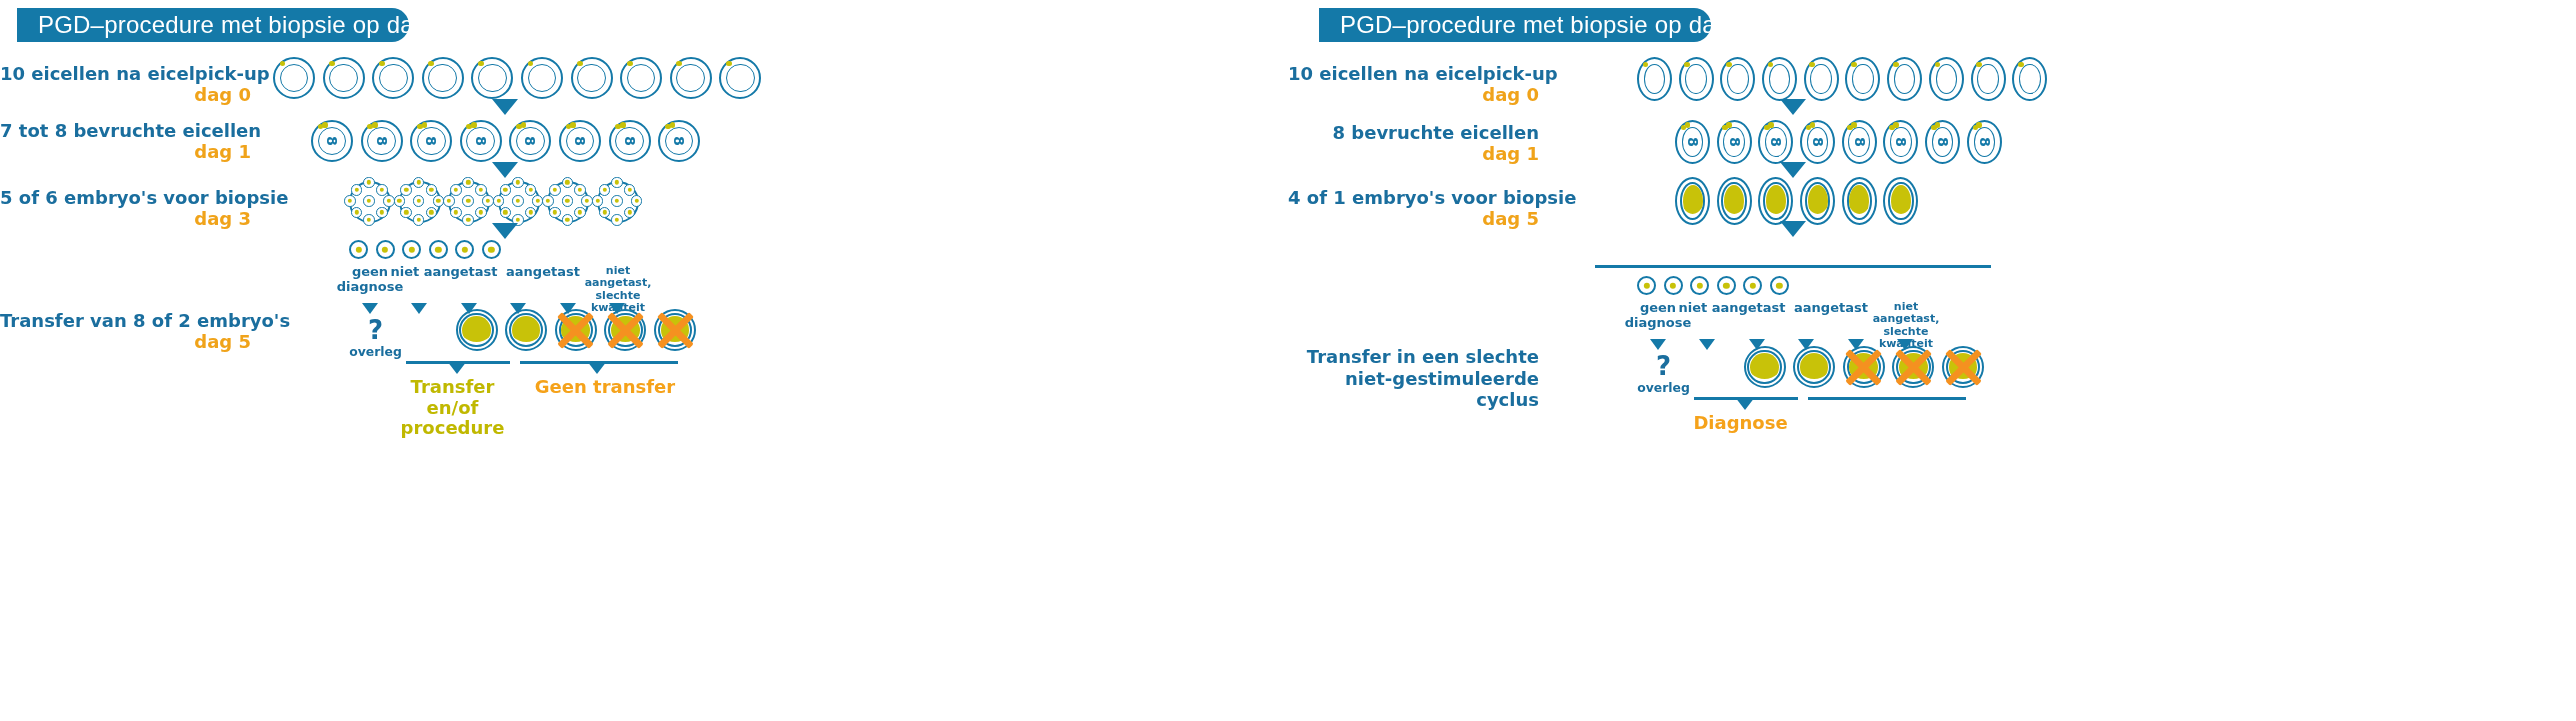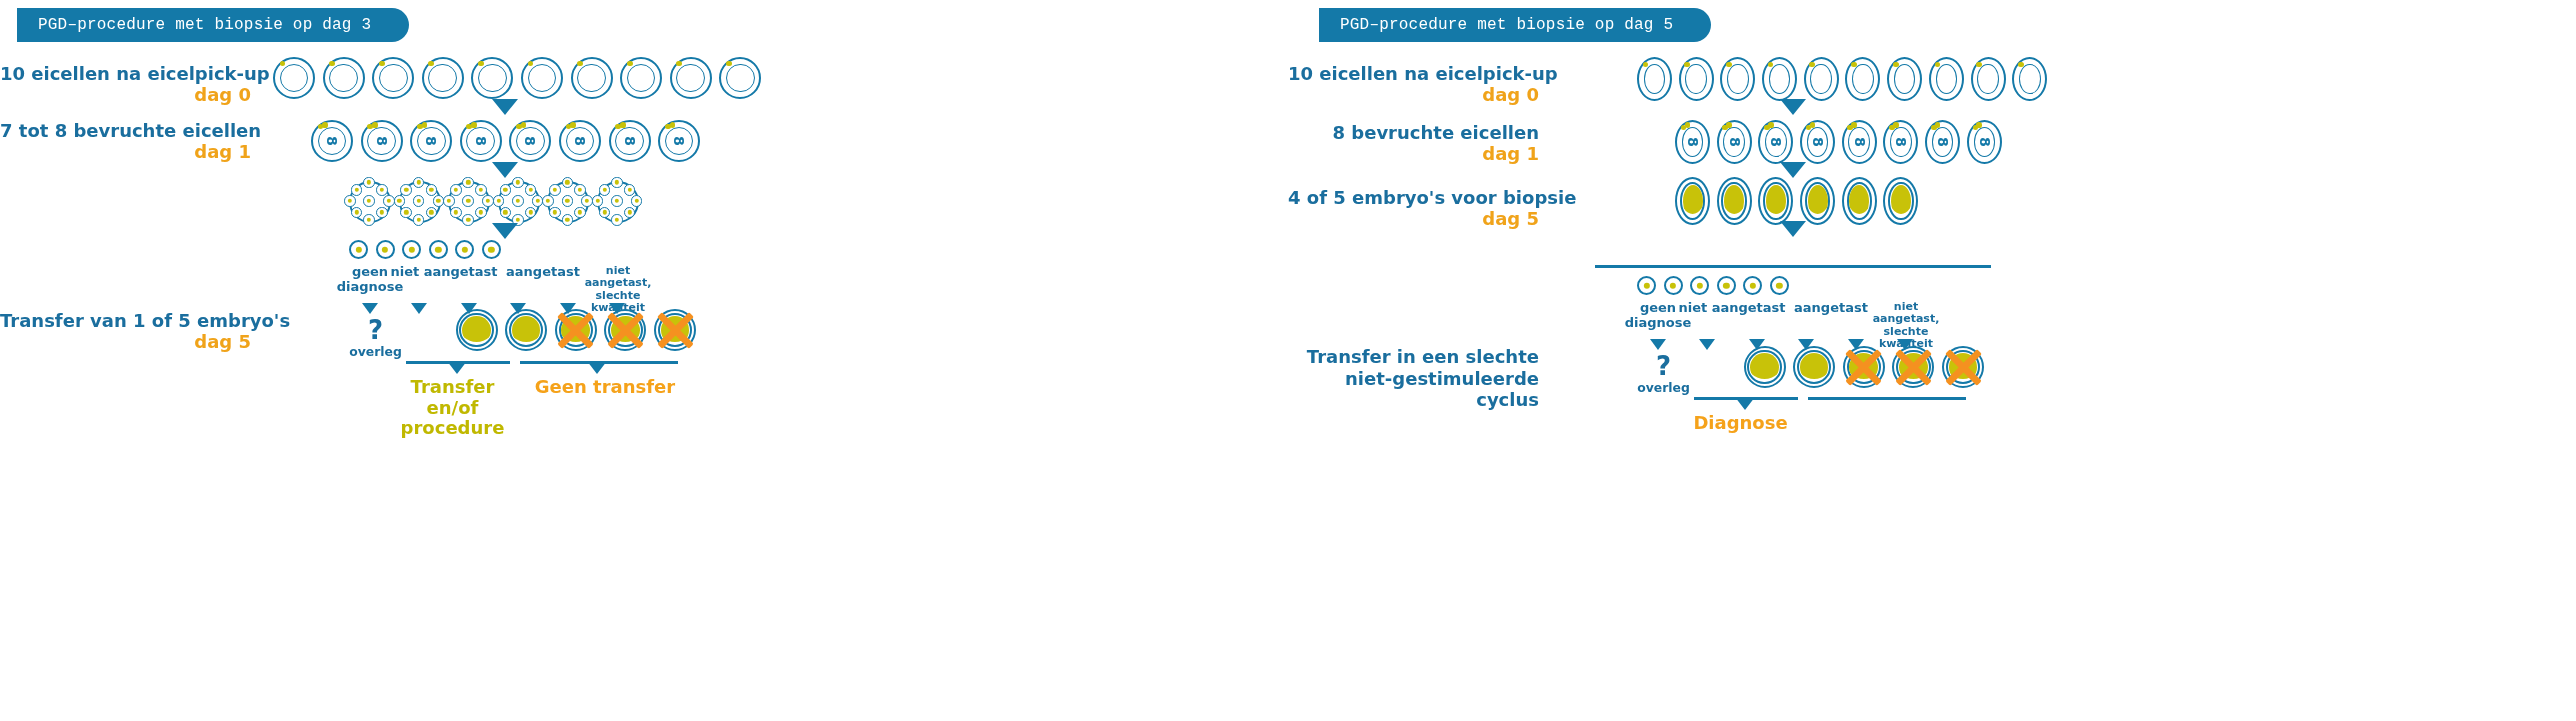--- a/index.html
+++ b/index.html
@@ -14,22 +14,22 @@
   #panel-right { left:1288px; width:1288px; }
 
   .title-bar{
     position:absolute; top:7.6px; height:34px;
     background:#1479a8; border-radius:0 17px 17px 0;
     display:flex; align-items:center; padding-left:21px;
   }
   #panel-left  .title-bar{ left:17px; width:392px; }
   #panel-right .title-bar{ left:31px; width:392px; }
   .title-text{
-    color:#ffffff; font-size:16px; font-weight:400; letter-spacing:0.2px;
-    white-space:nowrap; font-family:Liberation Mono, monospace;
+    color:#ffffff; font-size:24px; font-weight:400; letter-spacing:0.2px;
+    white-space:nowrap; font-family:Liberation Sans, sans-serif;
   }
 
   
   .stage-label{
     position:absolute; text-align:right; line-height:1.18;
     color:#1a6e9e; font-weight:bold; font-size:18px;
     font-family:"DejaVu Sans", sans-serif; white-space:nowrap;
   }
   .stage-label .day{ display:block; color:#f0a31a; font-size:18px; font-weight:bold; }
   .stage-label.two-line{ line-height:1.2; }
@@ -115,22 +115,26 @@
   </div>
 
   <div class="stage-label" style="left:0;width:251px;top:63px;">
     <span>10 eicellen na eicelpick-up</span>
     <span class="day">dag 0</span>
   </div>
   <div class="stage-label" style="left:0;width:251px;top:120px;">
     <span>7 tot 8 bevruchte eicellen</span>
     <span class="day">dag 1</span>
   </div>
+  <div class="stage-label" style="left:0;width:251px;top:187px;">
+    <span>5 of 6 embryo's voor biopsie</span>
+    <span class="day">dag 3</span>
+  </div>
   <div class="stage-label" style="left:0;width:251px;top:310px;">
-    <span>Transfer van 1 of 5 embryo's</span>
+    <span>Transfer van 8 of 2 embryo's</span>
     <span class="day">dag 5</span>
   </div>
 
   <div class="cellrow" id="l-eggs" style="left:273px;top:57px;gap:7.6px;">
       <div class="cell egg" style="width: 42px; height: 42px;">
         <div class="outer"></div>
         <div class="inner" style="inset: 6.7px;"></div>
         <div class="dot" style="width: 5.7px; height: 5.7px; left: 6.7px; top: 3.8px;"></div>
       </div>
       <div class="cell egg" style="width: 42px; height: 42px;">
@@ -396,21 +400,21 @@
 
   <div class="stage-label" style="left:0;width:251px;top:63px;">
     <span>10 eicellen na eicelpick-up</span>
     <span class="day">dag 0</span>
   </div>
   <div class="stage-label" style="left:0;width:251px;top:122px;">
     <span>8 bevruchte eicellen</span>
     <span class="day">dag 1</span>
   </div>
   <div class="stage-label" style="left:0;width:251px;top:187px;">
-    <span>4 of 5 embryo's voor biopsie</span>
+    <span>4 of 1 embryo's voor biopsie</span>
     <span class="day">dag 5</span>
   </div>
   <div class="stage-label two-line" style="left:0;width:251px;top:346px;white-space:normal;">
     <span>Transfer in een slechte niet-gestimuleerde cyclus</span>
   </div>
 
   <div class="cellrow" id="r-eggs" style="left:349px;top:57px;gap:6.7px;">
       <div class="cell egg" style="width: 35px; height: 44px;">
         <div class="outer" style="border-radius: 50%;"></div>
         <div class="inner" style="inset: 6.7px;"></div>

